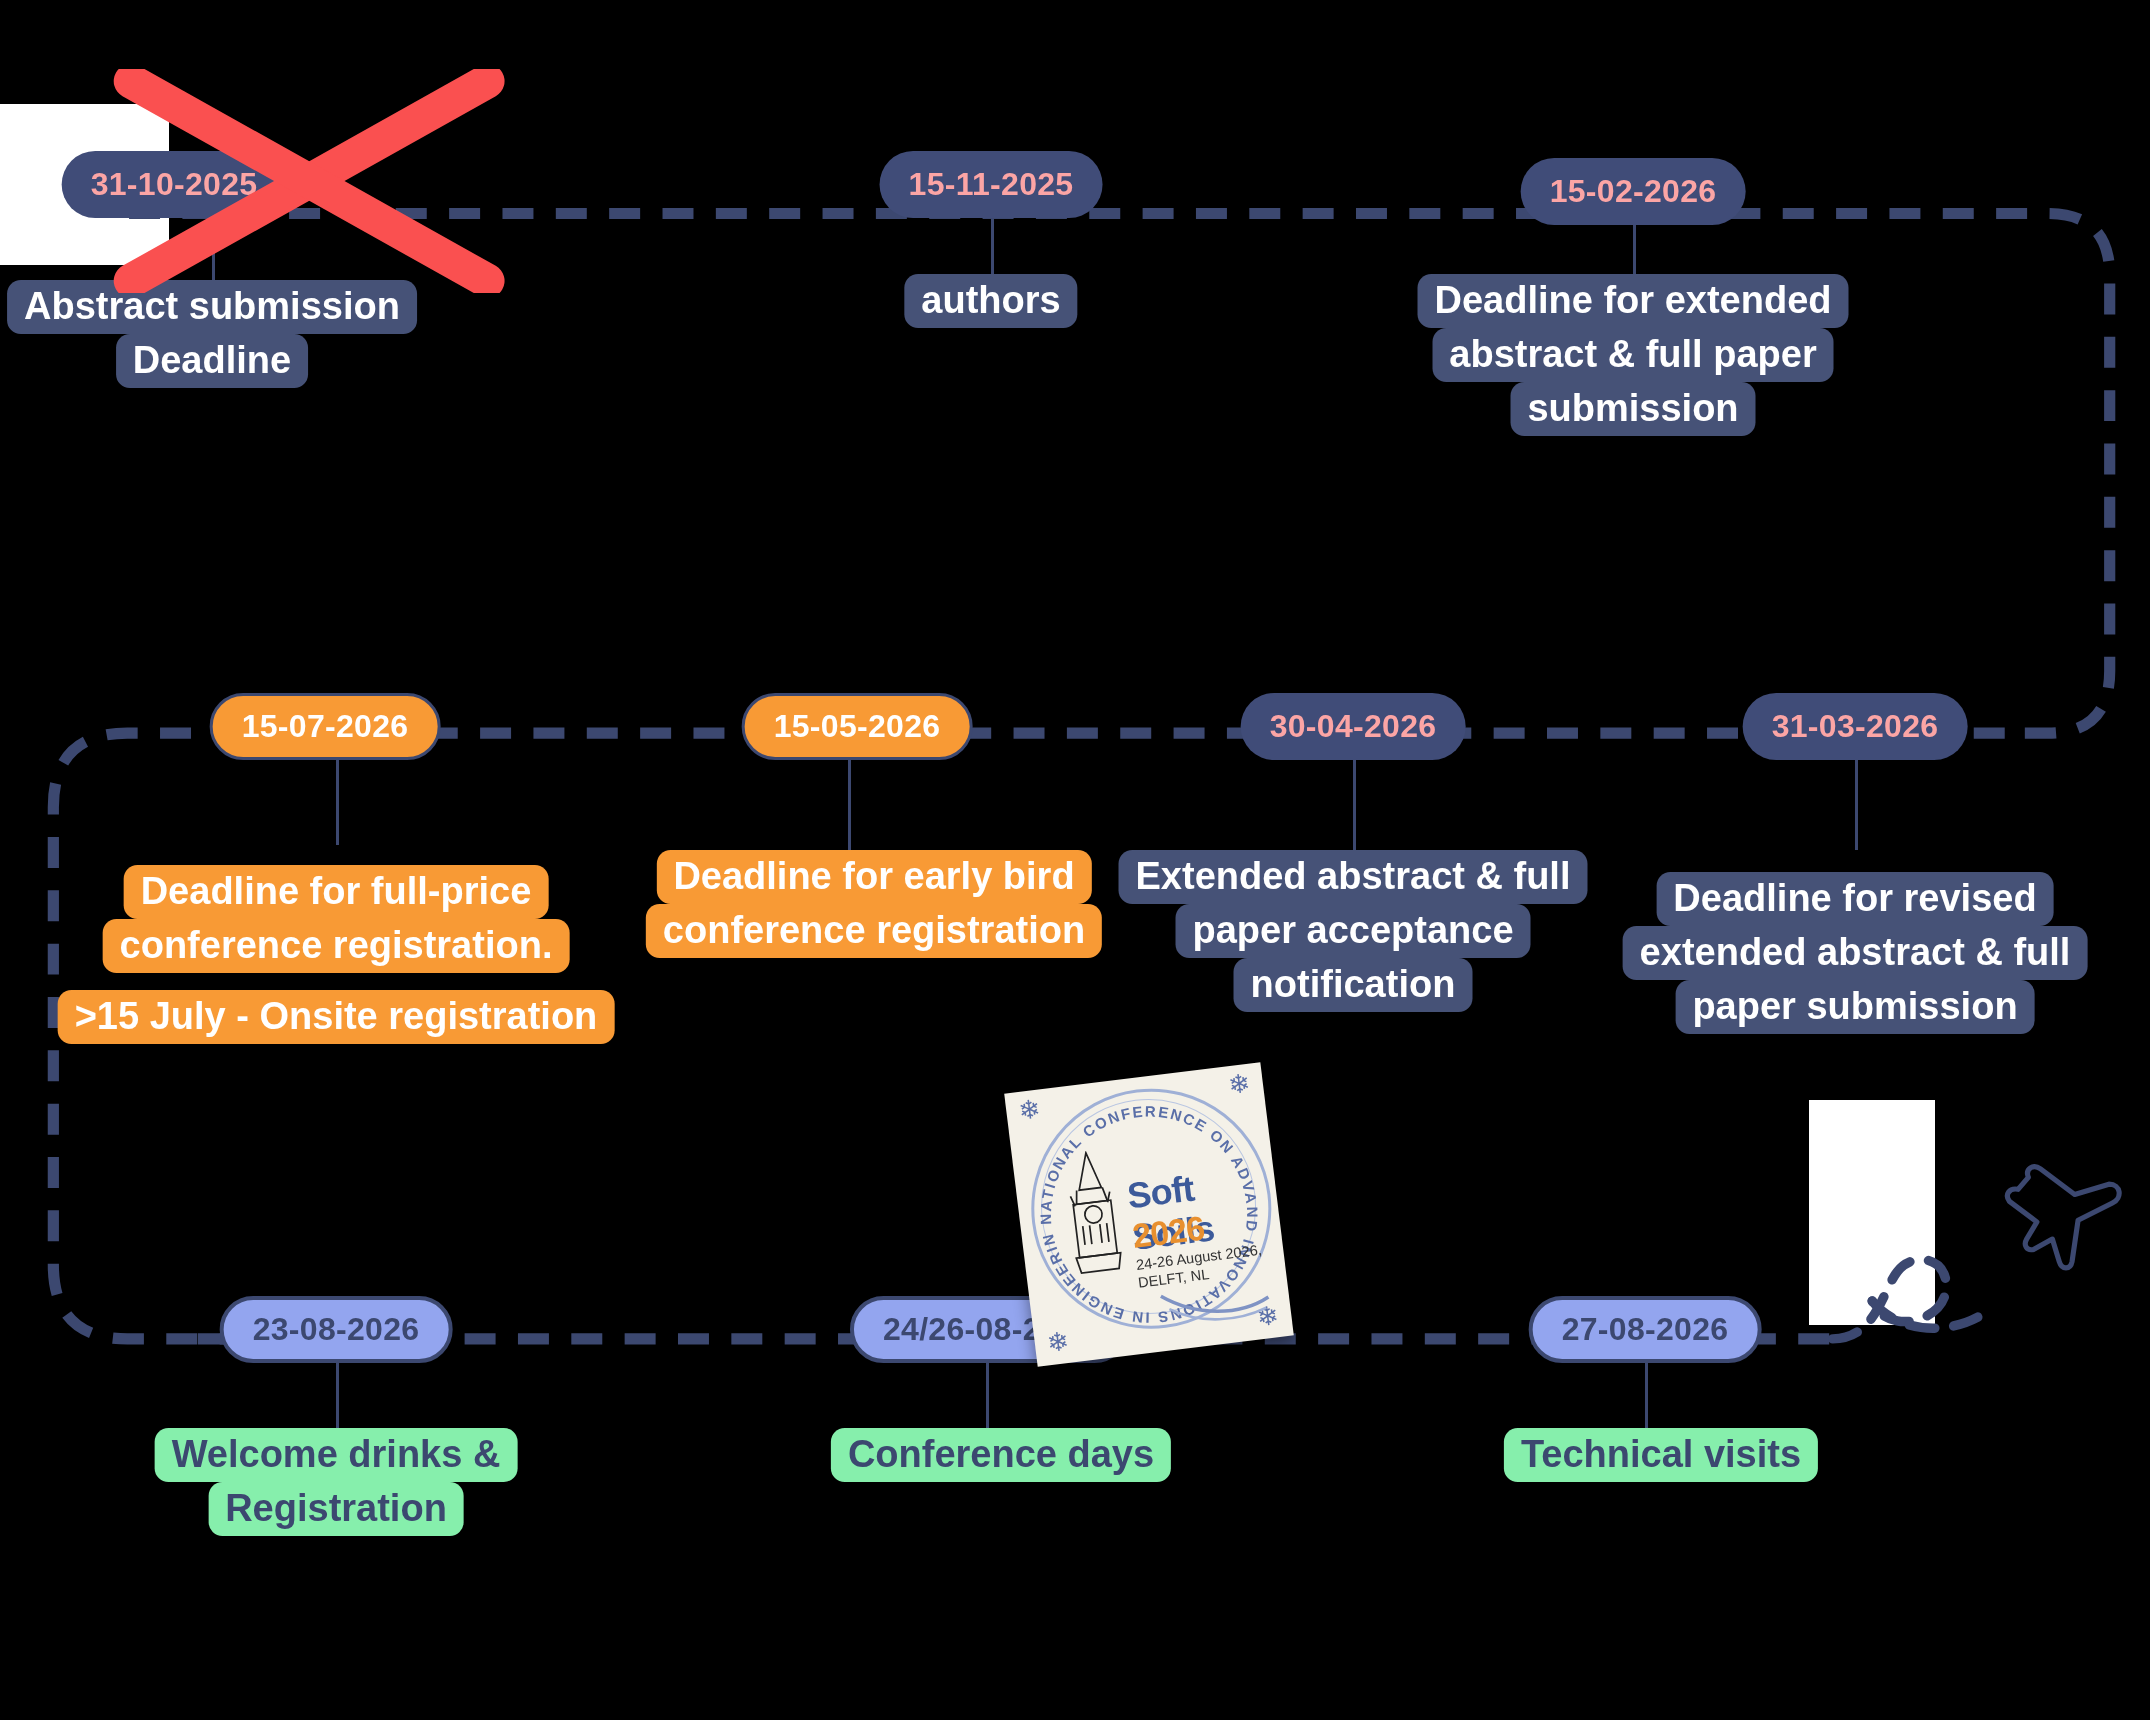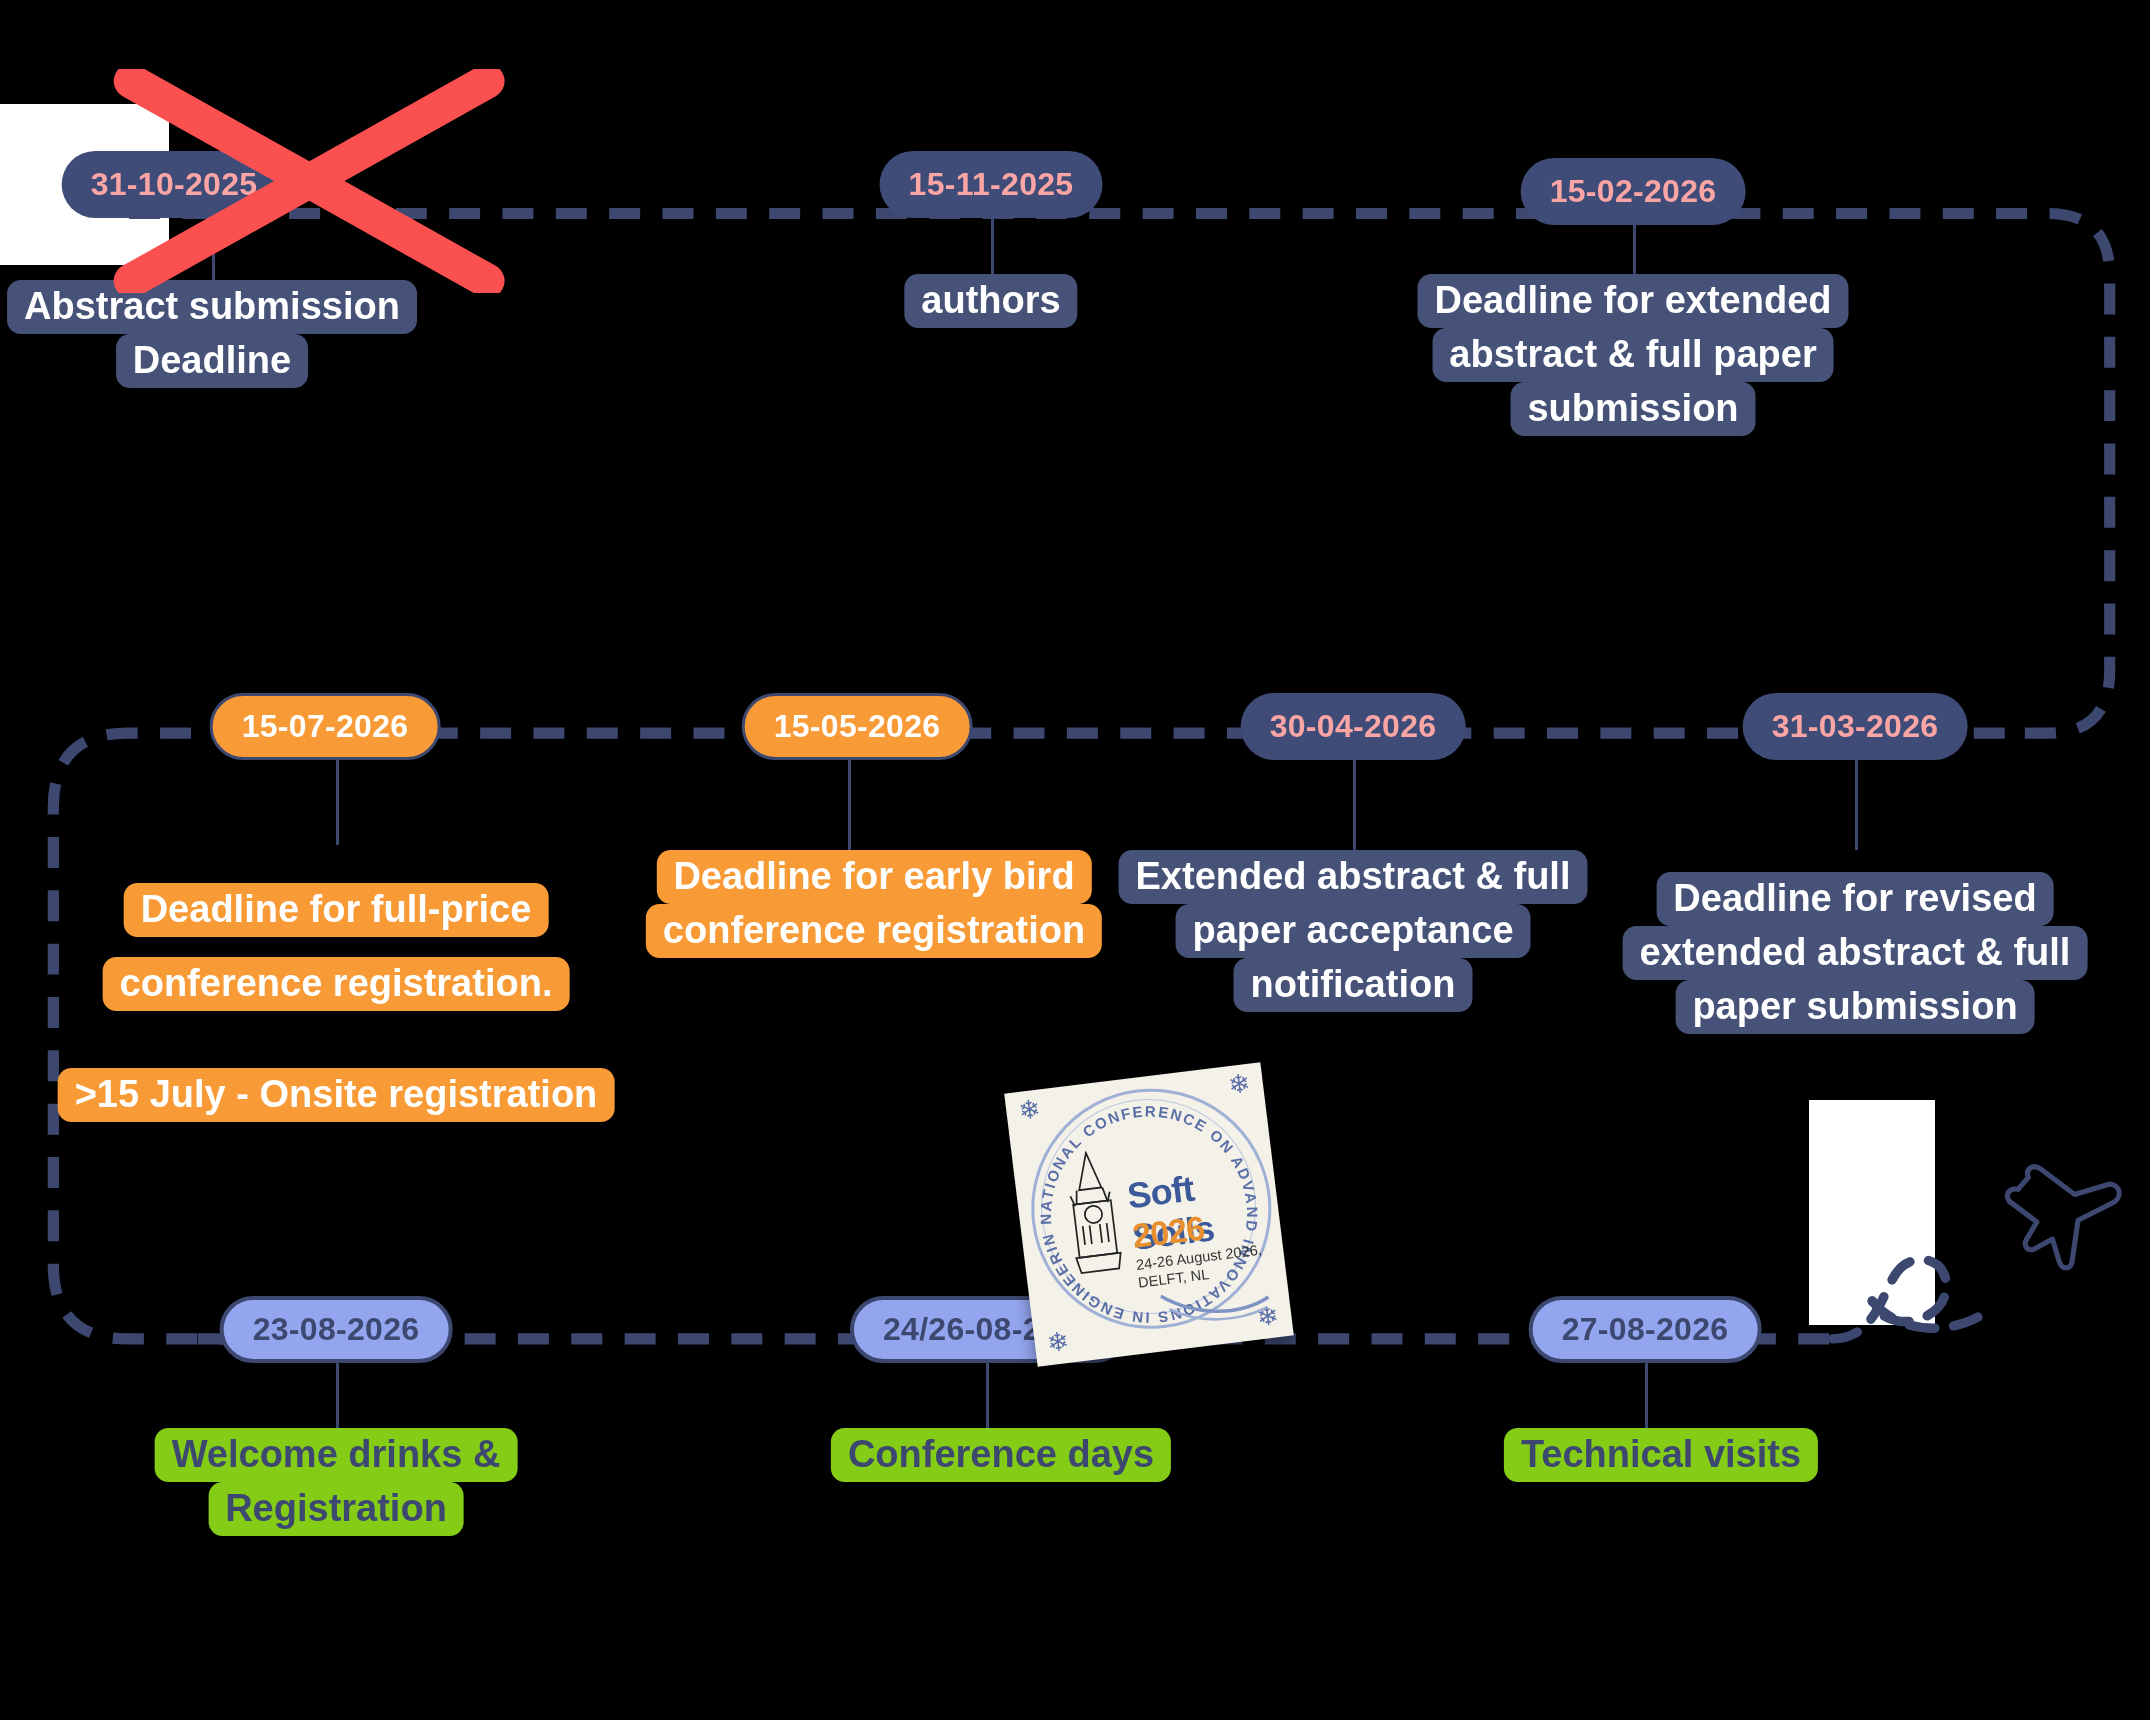--- a/index.html
+++ b/index.html
@@ -24,21 +24,21 @@
   
   .stem{position:absolute;width:3.4px;background:#3c4870;z-index:5;}
 
   
   .desc{position:absolute;z-index:6;display:flex;flex-direction:column;
         align-items:center;text-align:center;font-weight:700;line-height:1.06;}
   .desc .ln{display:inline-block;padding:6px 17px 7.7px;border-radius:13.8px;
             white-space:nowrap;}
   .desc.dark .ln{background:#465277;color:#ffffff;}
   .desc.orange .ln{background:#f89a35;color:#ffffff;}
-  .desc.light .ln{background:#84cc16;color:#3c4870;}
+  .desc.light .ln{background:#86efac;color:#3c4870;}
   .desc .gap{height:17px;}
   .d-lg .ln{font-size:38px;}
 
   
   #cross{position:absolute;left:112px;top:69px;width:396px;height:224px;z-index:12;}
 
   
   #logo{position:absolute;left:1020px;top:1077px;width:258px;height:275px;z-index:7;
         transform:rotate(-7deg);background:#f4f1e8;
         box-shadow:0 5.2px 15.5px rgba(0,0,0,.45);overflow:hidden;}
@@ -106,21 +106,21 @@
   </div>
 
   <div class="pill dark" style="left:1633px;top:158px;transform:translateX(-50%);">15-02-2026</div>
   <div class="desc dark d-lg" style="left:1633px;top:274px;transform:translateX(-50%);">
     <span class="ln">Deadline for extended</span>
     <span class="ln">abstract &amp; full paper</span>
     <span class="ln">submission</span>
   </div>
 
   <div class="pill orange" style="left:325px;top:693px;transform:translateX(-50%);text-align:center;">15-07-2026</div>
-  <div class="desc orange d-lg" style="left:336px;top:883px;transform:translateX(-50%);gap:20px;">
+  <div class="desc orange d-lg" style="left:336px;top:865px;transform:translateX(-50%);">
     <span class="ln">Deadline for full-price</span>
     <span class="ln">conference registration.</span>
     <span class="gap"></span>
     <span class="ln">&gt;15 July - Onsite registration</span>
   </div>
 
   <div class="pill orange" style="left:857px;top:693px;transform:translateX(-50%);">15-05-2026</div>
   <div class="desc orange d-lg" style="left:874px;top:850px;transform:translateX(-50%);">
     <span class="ln">Deadline for early bird</span>
     <span class="ln">conference registration</span>

